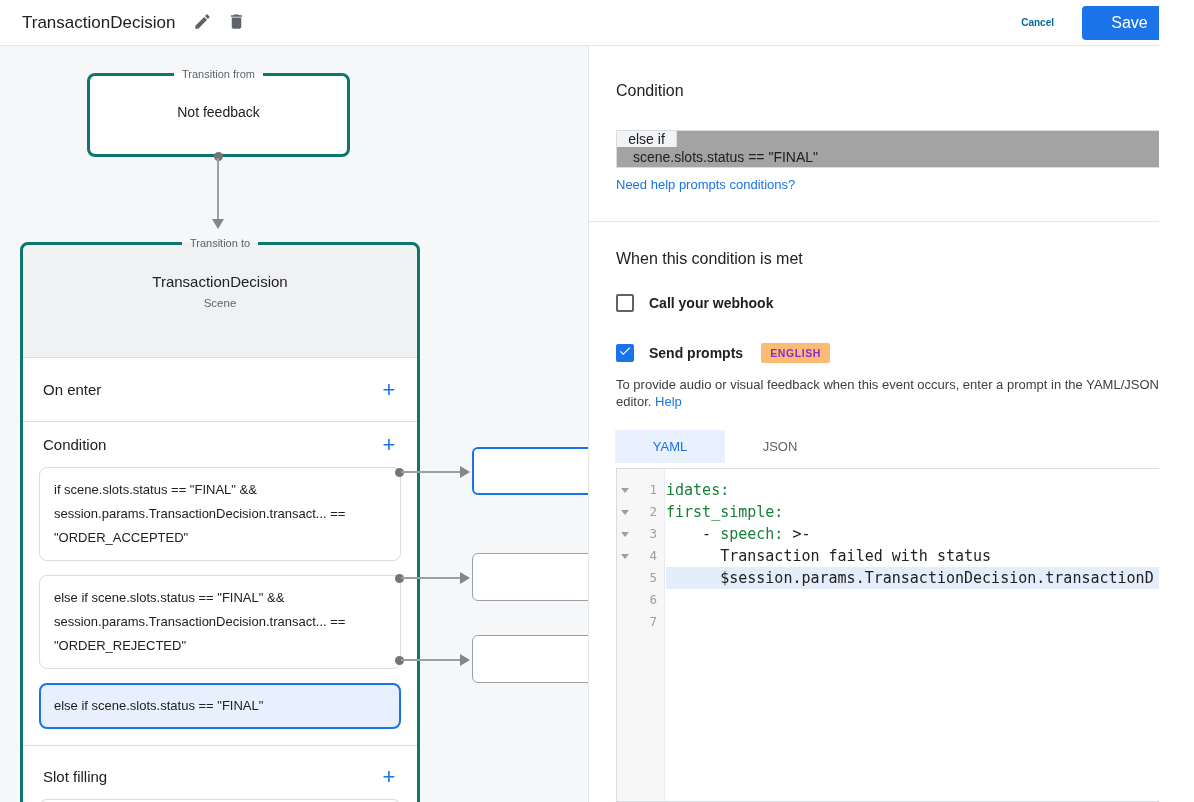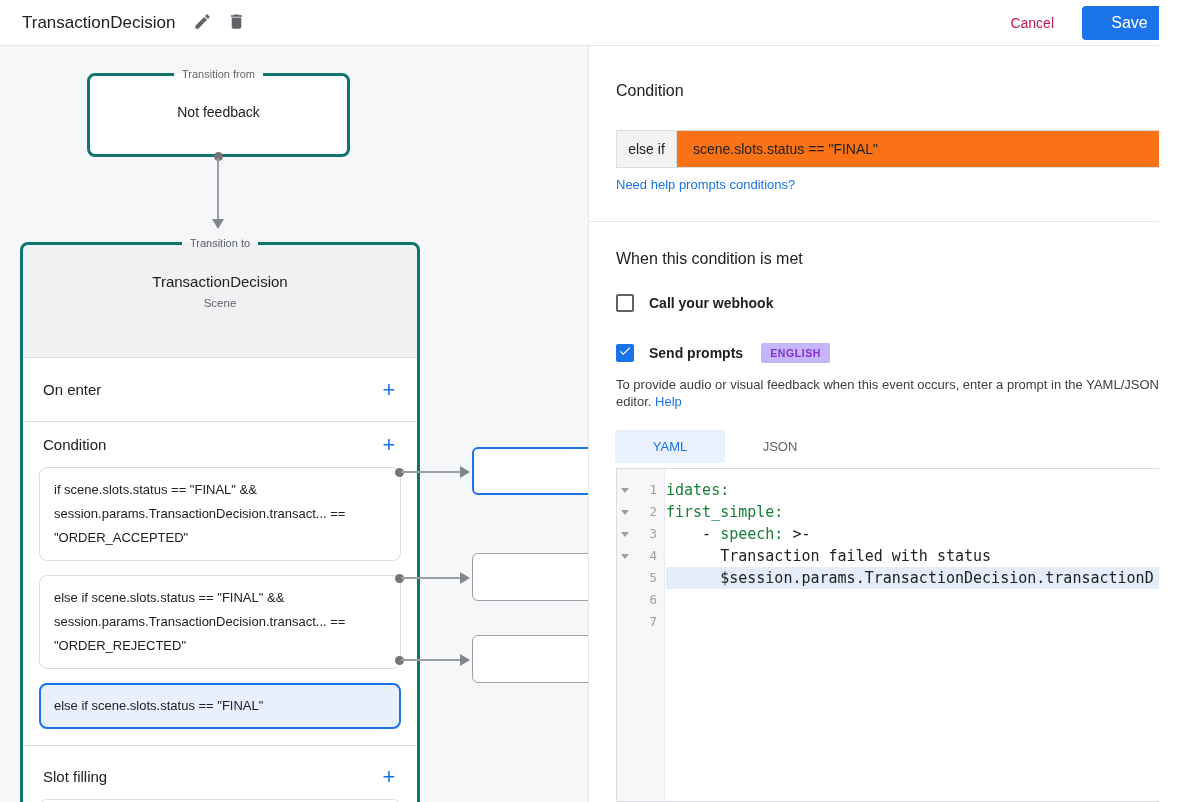--- a/index.html
+++ b/index.html
@@ -9,21 +9,21 @@
 
   
   .topbar { position:absolute; top:0; left:0; width:1194px; height:46px; background:#fff;
             border-bottom:1px solid #e4e6e8; display:flex; align-items:center; z-index:20; }
   .topbar-title { margin-left:22px; font-size:17px; color:#202124; }
   .icon-btn { width:34px; height:34px; display:flex; align-items:center; justify-content:center;
               border:none; background:transparent; cursor:pointer; }
   .icon-btn svg { fill:#5f6368; }
   .edit-btn { margin-left:10px; }
   .topbar-spacer { flex:1; }
-  .cancel-btn { border:none; background:transparent; color:#be185d; font-size:14px; font-weight:400;
+  .cancel-btn { border:none; background:transparent; color:#0369a1; font-size:10px; font-weight:700;
                 cursor:pointer; margin-right:28px; font-family:inherit; }
   .save-btn { width:95px; height:34px; margin-right:17px; background:#1a73e8; color:#fff; border:none;
               border-radius:4px; font-size:16px; font-weight:500; cursor:pointer; font-family:inherit; }
 
   
   .flow { position:absolute; top:46px; left:0; width:588px; height:756px; background:#f6f7f9; overflow:hidden; }
 
   fieldset { border:3px solid #0f766e; border-radius:8px; padding:0; margin:0; }
   fieldset legend { margin:0 auto; padding:0 8px; font-size:11px; color:#5f6368; text-align:center; }
 
@@ -68,37 +68,37 @@
 
   
   .panel { position:absolute; top:46px; left:588px; width:606px; height:756px; background:#fff;
            border-left:1px solid #e4e6e8; z-index:10; }
   .panel-title { position:absolute; top:36px; left:27px; font-size:16px; color:#202124; }
   .collapse-btn { position:absolute; top:29px; right:0; width:30px; height:32px; background:#e8f0fe;
                   border:none; border-radius:16px 0 0 16px; display:flex; align-items:center;
                   justify-content:center; cursor:pointer; }
   .collapse-btn svg { fill:#1a73e8; }
   .cond-row { position:absolute; top:84px; left:27px; width:562px; height:38px; border:1px solid #dadce0;
-              display:flex; background:#f97316; }
+              display:flex; background:#a3a3a3;flex-direction:column; }
   .cond-prefix { width:60px; background:#f1f3f4; border-right:1px solid #dadce0; display:flex;
                  align-items:center; justify-content:center; font-size:14px; color:#202124; }
   .cond-value { flex:1; display:flex; align-items:center; padding-left:16px; font-size:14px; color:#202124; }
   .help-link { position:absolute; top:131px; left:27px; font-size:13px; color:#1a73e8;
                text-decoration:none; cursor:pointer; }
   .panel-divider { position:absolute; top:175px; left:0; width:606px; height:1px; background:#e4e6e8; }
   .when-title { position:absolute; top:204px; left:27px; font-size:16px; color:#202124; }
   .check-row { position:absolute; left:27px; display:flex; align-items:center; cursor:pointer; }
   .row-webhook { top:248px; }
   .row-prompts { top:297px; }
   .checkbox { width:18px; height:18px; border:2px solid #5f6368; border-radius:2px; background:#fff;
               flex:none; display:flex; align-items:center; justify-content:center; }
   .checkbox.checked { background:#1a73e8; border-color:#1a73e8; }
   .checkbox svg { fill:#fff; }
   .check-label { margin-left:15px; font-size:14px; font-weight:700; color:#202124; }
-  .lang-badge { margin-left:18px; background:#c4b5fd; color:#8430ce; font-size:10.5px; font-weight:700;
+  .lang-badge { margin-left:18px; background:#fdba74; color:#8430ce; font-size:10.5px; font-weight:700;
                 letter-spacing:0.6px; padding:4px 9px; border-radius:2px; }
   .hint { position:absolute; top:330px; left:27px; width:552px; font-size:13px; line-height:17px; color:#3c4043; }
   .hint a { color:#1a73e8; text-decoration:none; cursor:pointer; }
 
   .tabs { position:absolute; top:384px; left:26px; display:flex; }
   .tab { width:110px; height:33px; display:flex; align-items:center; justify-content:center;
          font-size:13px; font-weight:500; color:#5f6368; cursor:pointer; }
   .tab.active { background:#e8f1fd; color:#1a73e8; }
 
   .editor { position:absolute; top:422px; left:27px; width:562px; height:334px; border:1px solid #dadce0;

